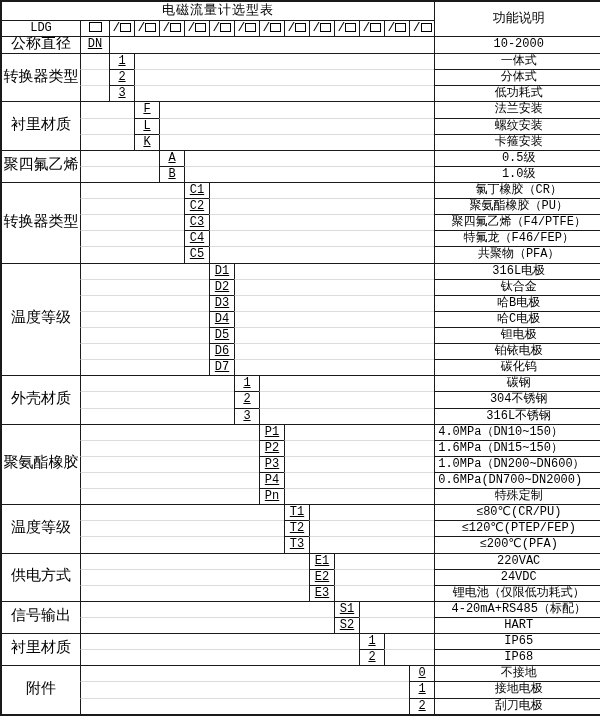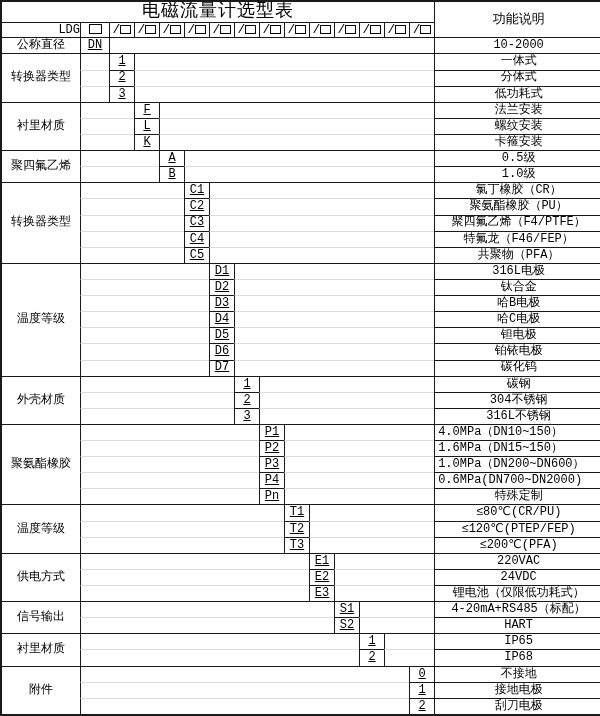--- a/index.html
+++ b/index.html
@@ -4,29 +4,29 @@
 <style>
   html,body{margin:0;padding:0;background:#ffffff;}
   *{box-sizing:border-box;}
   .page{width:600px;height:716px;background:#fff;font-family:"Liberation Mono","DejaVu Sans Mono","DejaVu Sans",monospace;color:#000;}
   table.sel{width:600px;height:716px;table-layout:fixed;border-collapse:separate;border-spacing:0;border:2px solid #1a1a1a;background:#fff;}
   td{padding:0;margin:0;font-size:12px;line-height:1.1;vertical-align:middle;overflow:hidden;white-space:nowrap;border:0 solid #1a1a1a;}
   
   tr.r-title{height:18px;}
   tr.r-model{height:15px;}
   tbody tr.r-data{height:16px;}
-  td.title{text-align:center;font-size:18px;letter-spacing:1px;}
+  td.title{text-align:center;font-size:13px;letter-spacing:1px;}
   td.desc-header{border-left:1px solid #1a1a1a;text-align:center;font-size:13px;}
-  td.model-prefix{border-top:1px solid #1a1a1a;text-align:right;font-size:12px;}
+  td.model-prefix{border-top:1px solid #1a1a1a;text-align:center;font-size:12px;}
   td.boxcell{border-top:1px solid #1a1a1a;border-left:1px solid #1a1a1a;text-align:center;}
   .sq{display:inline-block;width:11px;height:9px;border:1px solid #000;vertical-align:-1px;}
   .sq-first{width:13px;height:10px;}
   .slash{font-size:13px;margin-right:0px;}
   
-  td.cat{border-top:1px solid #1a1a1a;text-align:center;font-size:12px;letter-spacing:0;margin-top:46px;}
+  td.cat{border-top:1px solid #1a1a1a;text-align:center;font-size:15px;letter-spacing:0;margin-top:46px;}
   td.code{border-top:1px solid #1a1a1a;border-left:1px solid #1a1a1a;text-align:center;font-size:12px;text-decoration:underline;}
   td.filler{border-left:1px solid #1a1a1a;}
   td.ft-black{border-top:1px solid #1a1a1a;}
   td.ft-grey{border-top:1px solid #dcdcdc;}
   td.desc{border-top:1px solid #1a1a1a;border-left:1px solid #1a1a1a;text-align:center;font-size:12px;}
   td.desc.left{text-align:left;padding-left:3px;}
 </style>
 </head>
 <body>
 

